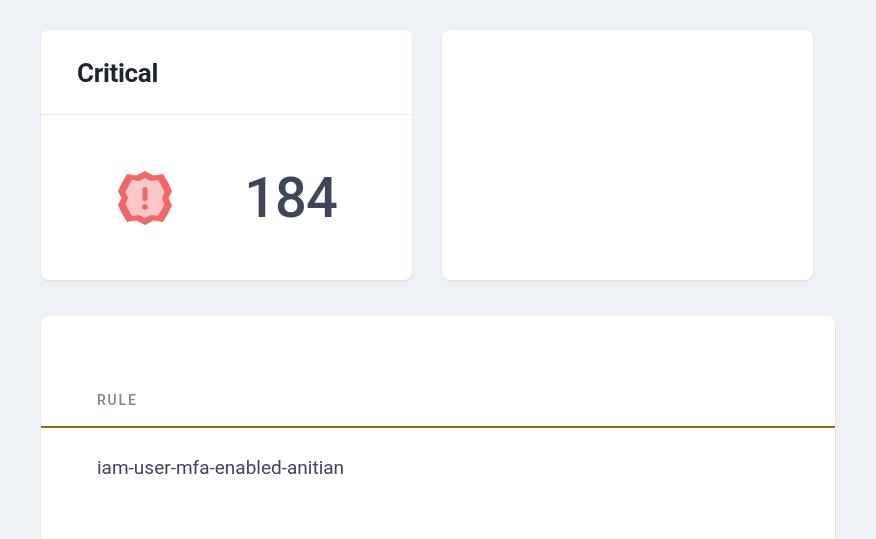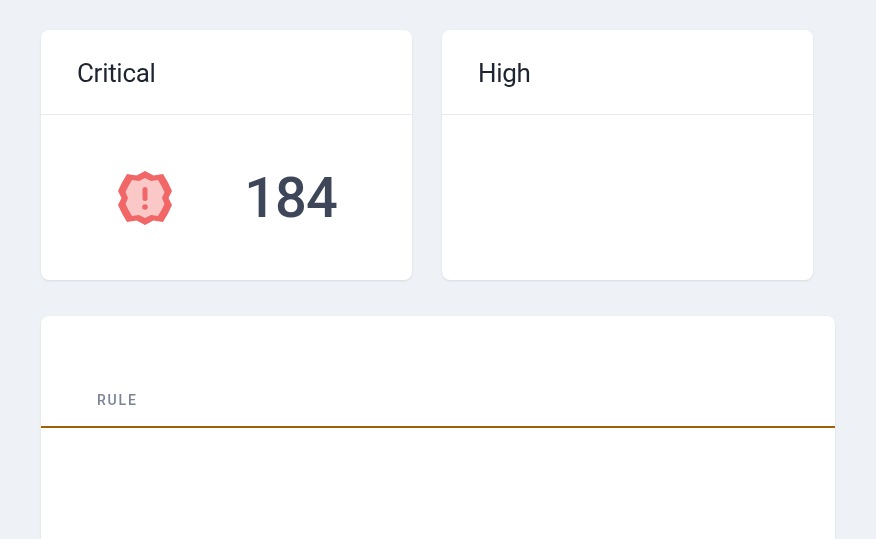--- a/index.html
+++ b/index.html
@@ -24,21 +24,21 @@
       height: 250px;
       display: flex;
       flex-direction: column;
     }
     .card-header {
       padding: 28px 36px 26px 36px;
       border-bottom: 1px solid #e8eaed;
     }
     .card-title {
       font-size: 26px;
-      font-weight: 400;
+      font-weight: 700;
       color: #1e2430;
       letter-spacing: -0.3px;
     }
     .card-body {
       flex: 1;
       display: flex;
       align-items: center;
       justify-content: center;
       gap: 22px;
     }
@@ -100,24 +100,24 @@
           <polygon points="29,9 35,12 42,11 45.5,17 48.5,23 46,29 48.5,35 45.5,41 42,47 35,46 29,49 23,46 16,47 12.5,41 9.5,35 12,29 9.5,23 12.5,17 16,11 23,12" fill="#fbc8c8"></polygon>
           <rect x="26.5" y="18" width="5" height="14" rx="2.5" fill="#f16666"></rect>
           <circle cx="29" cy="38" r="2.8" fill="#f16666"></circle>
         </svg>
       </div>
       <div class="stat-value">184</div>
     </div>
   </div>
 
   <div class="stat-card">
-    <div class="card-header">
-      <div class="card-title">High</div>
-    </div>
   </div>
 
 </div>
 
 <div class="lower-card">
   <div class="table-header">
     <div class="table-header-label">RULE</div>
   </div>
+  <div class="table-row">
+    <div class="table-cell">iam-user-mfa-enabled-anitian</div>
+  </div>
 </div>
 
 </body></html>

